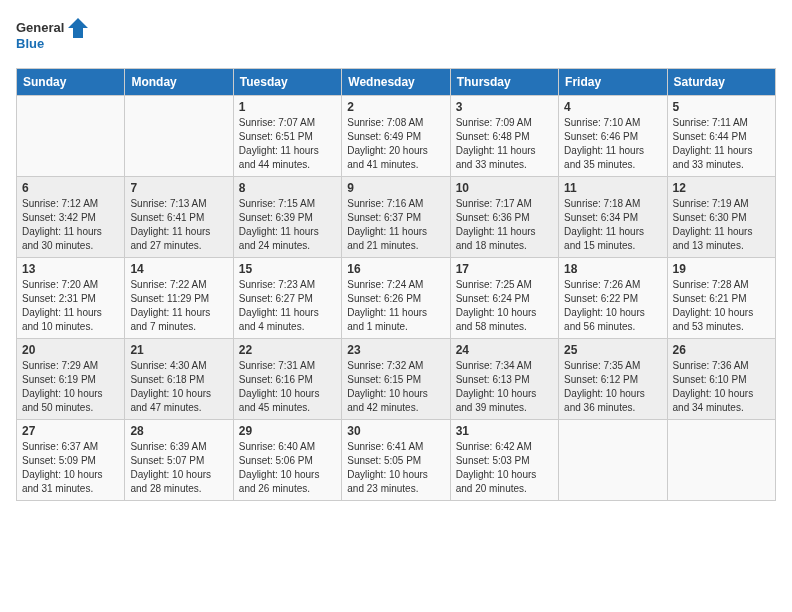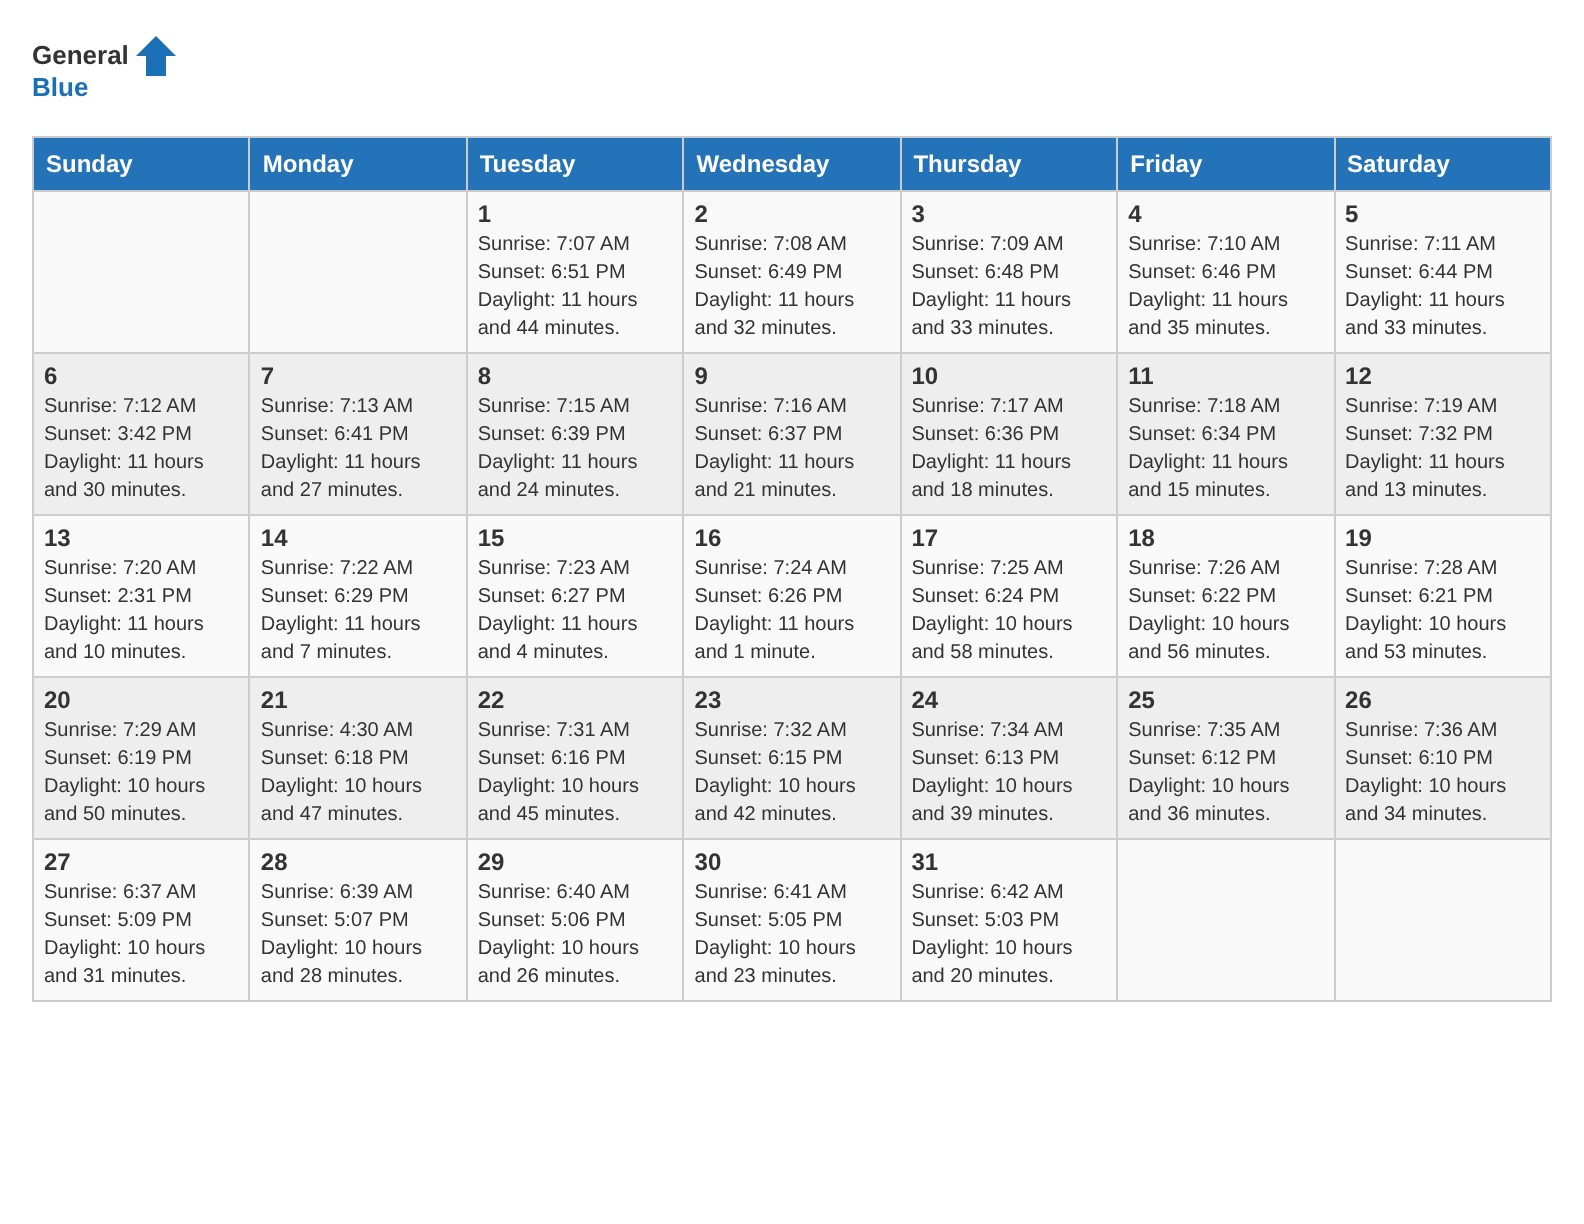--- a/index.html
+++ b/index.html
@@ -113,21 +113,21 @@
             <div>Sunrise: 7:07 AM</div>
             <div>Sunset: 6:51 PM</div>
             <div>Daylight: 11 hours and 44 minutes.</div>
           </div>
         </td>
         <td>
           <span class="day-number">2</span>
           <div class="day-detail">
             <div>Sunrise: 7:08 AM</div>
             <div>Sunset: 6:49 PM</div>
-            <div>Daylight: 11 hours and 32 minutes.</div>
+            <div>Daylight: 20 hours and 41 minutes.</div>
           </div>
         </td>
         <td>
           <span class="day-number">3</span>
           <div class="day-detail">
             <div>Sunrise: 7:09 AM</div>
             <div>Sunset: 6:48 PM</div>
             <div>Daylight: 11 hours and 33 minutes.</div>
           </div>
         </td>
@@ -194,39 +194,39 @@
           <div class="day-detail">
             <div>Sunrise: 7:18 AM</div>
             <div>Sunset: 6:34 PM</div>
             <div>Daylight: 11 hours and 15 minutes.</div>
           </div>
         </td>
         <td>
           <span class="day-number">12</span>
           <div class="day-detail">
             <div>Sunrise: 7:19 AM</div>
-            <div>Sunset: 7:32 PM</div>
+            <div>Sunset: 6:30 PM</div>
             <div>Daylight: 11 hours and 13 minutes.</div>
           </div>
         </td>
       </tr>
       <tr>
         <td>
           <span class="day-number">13</span>
           <div class="day-detail">
             <div>Sunrise: 7:20 AM</div>
             <div>Sunset: 2:31 PM</div>
             <div>Daylight: 11 hours and 10 minutes.</div>
           </div>
         </td>
         <td>
           <span class="day-number">14</span>
           <div class="day-detail">
             <div>Sunrise: 7:22 AM</div>
-            <div>Sunset: 6:29 PM</div>
+            <div>Sunset: 11:29 PM</div>
             <div>Daylight: 11 hours and 7 minutes.</div>
           </div>
         </td>
         <td>
           <span class="day-number">15</span>
           <div class="day-detail">
             <div>Sunrise: 7:23 AM</div>
             <div>Sunset: 6:27 PM</div>
             <div>Daylight: 11 hours and 4 minutes.</div>
           </div>

